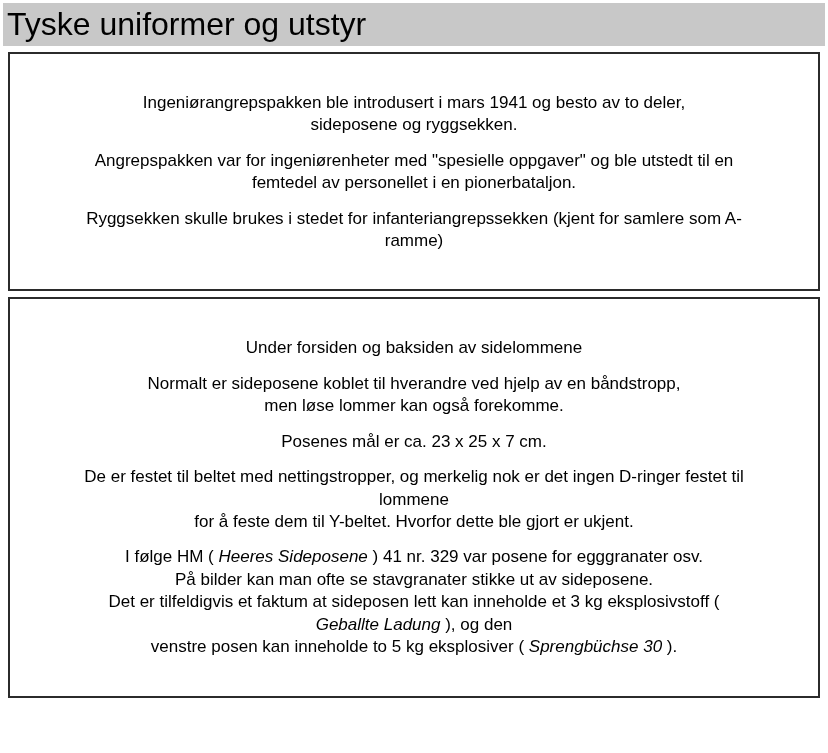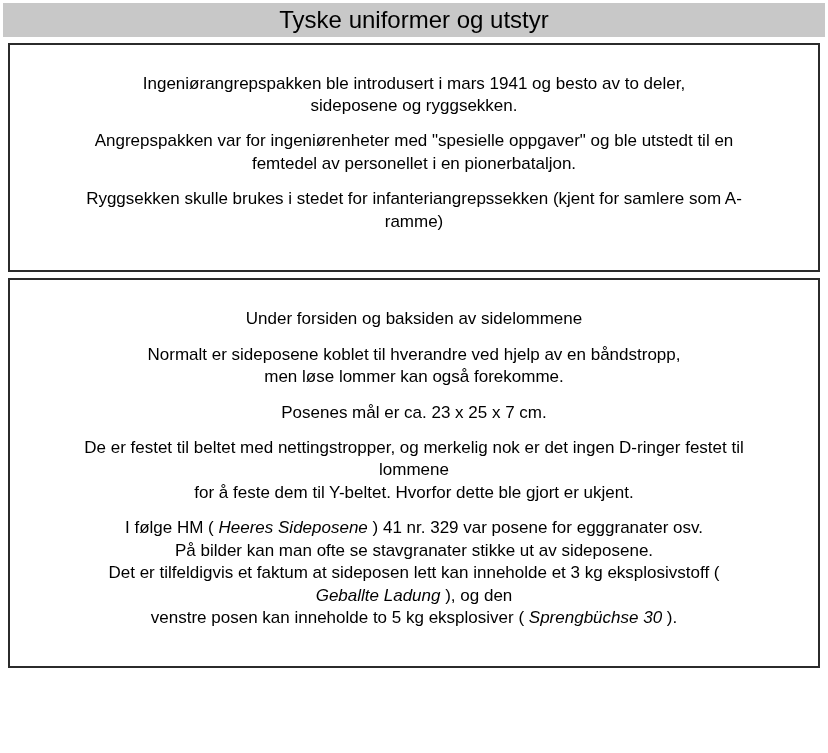--- a/index.html
+++ b/index.html
@@ -11,32 +11,31 @@
     height: 753px;
     overflow: hidden;
     background: #ffffff;
     font-family: "Liberation Sans", sans-serif;
     color: #000000;
   }
   .title-bar {
     background: var(--header-bg, #c8c8c8);
     margin: 3px 3px 0 3px;
     padding: 3px 4px;
-    text-align: center;
-    font-size: 24px;
+    font-size: 32px;
     line-height: 1.15;
   }
   .title-bar.subtitle {
     margin-top: 6px;
   }
   .content-box {
     border: 2px solid var(--box-border, #2b2b2b);
     background: #ffffff;
     margin: 6px 8px 0 8px;
-    padding: 28px 10px 24px 10px;
+    padding: 38px 10px 24px 10px;
     text-align: center;
     font-size: 17px;
   }
   .para {
     margin: 0 0 13px 0;
     line-height: 1.32;
     white-space: pre-line;
   }
   .para:last-child {
     margin-bottom: 13px;

